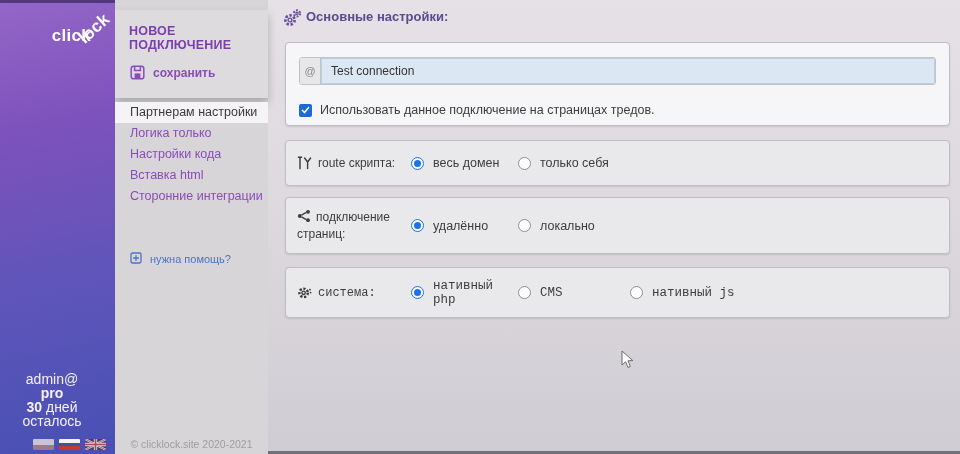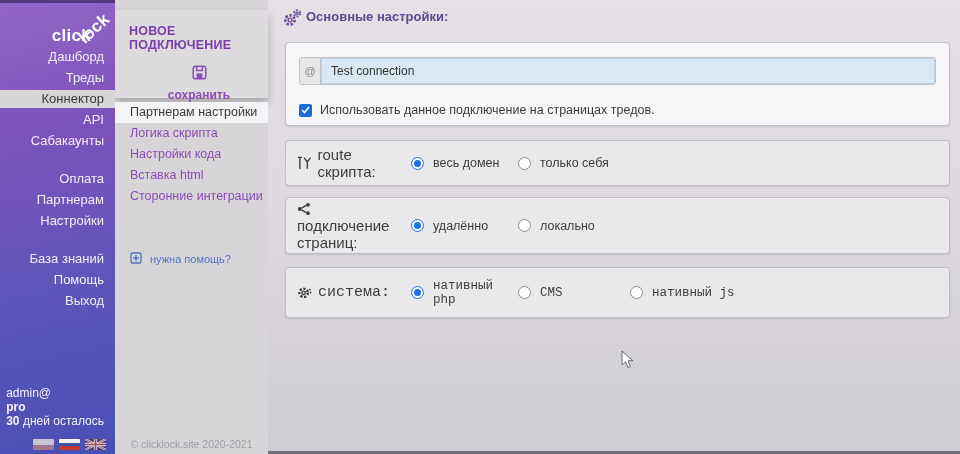--- a/index.html
+++ b/index.html
@@ -15,34 +15,34 @@
   .sidebar::before{content:'';position:absolute;top:0;left:0;right:0;height:3px;background:rgba(30,22,64,.55);}
   .logo{position:absolute;top:14px;left:0;right:0;height:40px;color:#fff;}
   .logo-click{position:absolute;right:24px;top:12px;font-size:17px;font-weight:600;letter-spacing:.3px;}
   .logo-lock{position:absolute;right:-8px;top:14px;font-size:17px;font-weight:600;letter-spacing:.3px;
     display:inline-block;transform:rotate(-42deg);transform-origin:left bottom;}
   .side-nav{position:absolute;top:46px;left:0;right:0;}
   .side-item{height:21px;line-height:21px;text-align:right;padding-right:11px;
     color:#f2eef8;font-size:13px;cursor:pointer;white-space:nowrap;}
   .side-item.active{background:#d8d5d9;color:#393939;height:18px;line-height:18px;margin:2px 0 1px 0;}
   .side-item.gap{margin-top:17px;}
-  .account{position:absolute;right:11px;bottom:26px;text-align:left;color:#f5f1f9;font-size:12px;line-height:14px;}
+  .account{position:absolute;right:11px;bottom:26px;text-align:center;color:#f5f1f9;font-size:14px;line-height:14px;}
   .account .b{font-weight:700;}
   .flags{position:absolute;bottom:4px;right:9px;display:flex;gap:5px;align-items:center;}
   .flag{width:21px;height:11px;border-radius:1px;display:block;}
   .flag-muted{background:linear-gradient(180deg,#d7d1d5 0 52%,#ab7b8c 52% 100%);opacity:.9;}
   .flag-ru{background:linear-gradient(180deg,#f3f3f3 0 34%,#3d53a6 34% 67%,#c23b32 67% 100%);}
 
   
   .panel{position:absolute;left:115px;top:0;width:153px;height:454px;background:#d7d5d8;z-index:1;}
   .panel-top{position:absolute;top:10px;left:0;right:0;height:88px;background:#dddbde;
     box-shadow:0 5px 9px rgba(0,0,0,.22);}
   .panel-title{padding:14px 0 0 14px;color:#7c3ead;font-weight:700;font-size:12.5px;letter-spacing:.2px;}
   .save-btn{display:flex;align-items:center;gap:8px;margin:13px 0 0 15px;
-    color:#8a4cb8;font-weight:700;font-size:12px;cursor:pointer;flex-direction:column;}
+    color:#8a4cb8;font-weight:700;font-size:12px;cursor:pointer;}
   .panel-nav{position:absolute;top:102px;left:0;right:0;}
   .p-item{height:21px;line-height:21px;padding-left:15px;font-size:12.5px;color:#8a4cb8;cursor:pointer;white-space:nowrap;}
   .p-item.active{background:#f4f3f5;color:#3b3b3b;}
   .panel-links{position:absolute;top:252px;left:15px;right:6px;color:#4d73c4;font-size:11px;}
   .plink{display:flex;gap:8px;align-items:flex-start;line-height:14px;margin-bottom:11px;cursor:pointer;}
   .plink .txt{max-width:106px;}
   .panel-footer{position:absolute;bottom:4px;left:0;right:0;text-align:center;color:#9e9da1;font-size:10.5px;}
 
   
   .main{position:absolute;left:268px;top:0;width:692px;height:454px;}
@@ -58,21 +58,21 @@
     border:1px solid #c3c2c5;border-radius:3px;overflow:hidden;background:#fff;}
   .prefix{width:20px;background:#e7e6e8;border-right:1px solid #c3c2c5;color:#8a8a8a;
     font-size:11px;display:flex;align-items:center;justify-content:center;}
   .conn-input{flex:1;border:none;outline:none;background:#dbe8f4;box-shadow:inset 0 0 0 1px #b9cfe3;
     font-family:"Liberation Sans",sans-serif;font-size:12px;color:#333;padding:0 10px;}
   .check-row{position:absolute;left:13px;top:60px;display:flex;align-items:center;gap:8px;
     font-size:12.5px;color:#3d3d3d;cursor:pointer;}
   .checkbox{width:13px;height:13px;background:#1b6ad6;border-radius:2px;flex:0 0 auto;
     display:flex;align-items:center;justify-content:center;}
   .card-row{display:flex;align-items:center;height:100%;padding-left:11px;box-sizing:border-box;}
-  .field-label{display:flex;align-items:center;gap:6px;width:114px;font-size:15px;color:#3d3d3d;flex:0 0 auto;}
+  .field-label{display:flex;align-items:center;gap:6px;width:114px;font-size:12px;color:#3d3d3d;flex:0 0 auto;}
   .field-label.wrap{display:block;width:96px;line-height:17px;margin-right:18px;}
   .field-label.wrap svg{vertical-align:-2px;margin-right:5px;}
   .radio-opt{display:flex;align-items:center;gap:9px;font-size:12.5px;color:#3d3d3d;cursor:pointer;flex:0 0 auto;}
   .radio-opt.w1{width:107px;}
   .radio-opt.w2{width:112px;}
   .radio{width:13px;height:13px;border-radius:50%;box-sizing:border-box;
     border:1.5px solid #8f8f93;background:#fdfdfd;position:relative;flex:0 0 auto;}
   .radio.sel{border-color:#1a73e8;}
   .radio.sel::after{content:'';position:absolute;inset:2px;background:#1a73e8;border-radius:50%;}
   .cursor{position:absolute;left:621px;top:350px;z-index:9;pointer-events:none;}
@@ -80,33 +80,20 @@
 </head>
 <body>
 
 <div class="screen">
 
   <aside class="sidebar">
     <div class="logo">
       <span class="logo-click">click</span>
       <span class="logo-lock">lock</span>
     </div>
-    <nav class="side-nav">
-      <div class="side-item">Дашборд</div>
-      <div class="side-item">Треды</div>
-      <div class="side-item active">Коннектор</div>
-      <div class="side-item">API</div>
-      <div class="side-item">Сабакаунты</div>
-      <div class="side-item gap">Оплата</div>
-      <div class="side-item">Партнерам</div>
-      <div class="side-item">Настройки</div>
-      <div class="side-item gap">База знаний</div>
-      <div class="side-item">Помощь</div>
-      <div class="side-item">Выход</div>
-    </nav>
     <div class="account">
       <div>admin@</div>
       <div class="b">pro</div>
       <div><span class="b">30</span> <span>дней осталось</span></div>
     </div>
     <div class="flags">
       <span class="flag flag-muted"></span>
       <span class="flag flag-ru"></span>
       <svg class="flag" width="21" height="11" viewBox="0 0 21 11">
         <rect width="21" height="11" fill="#3b3d74"></rect>
@@ -125,21 +112,21 @@
         <svg width="15" height="15" viewBox="0 0 15 15" fill="none" stroke="#8a4cb8" stroke-width="1.5">
           <rect x="1.2" y="1.2" width="12.6" height="12.6" rx="2.4"></rect>
           <path d="M4.6 1.4 V5.4 H10.4 V1.4"></path>
           <rect x="4.6" y="8.4" width="5.8" height="5" fill="#8a4cb8" stroke="none"></rect>
         </svg>
         <span>сохранить</span>
       </div>
     </div>
     <nav class="panel-nav">
       <div class="p-item active">Партнерам настройки</div>
-      <div class="p-item">Логика скрипта</div>
+      <div class="p-item">Логика только</div>
       <div class="p-item">Настройки кода</div>
       <div class="p-item">Вставка html</div>
       <div class="p-item">Сторонние интеграции</div>
     </nav>
     <div class="panel-links">
       <div class="plink">
         <svg width="12" height="12" viewBox="0 0 12 12" fill="none" stroke="#4d73c4" stroke-width="1.3" stroke-linecap="round">
           <rect x="1" y="1" width="10" height="10" rx="1.5"></rect>
           <path d="M6 3.6 V8.4 M3.6 6 H8.4"></path>
         </svg>

